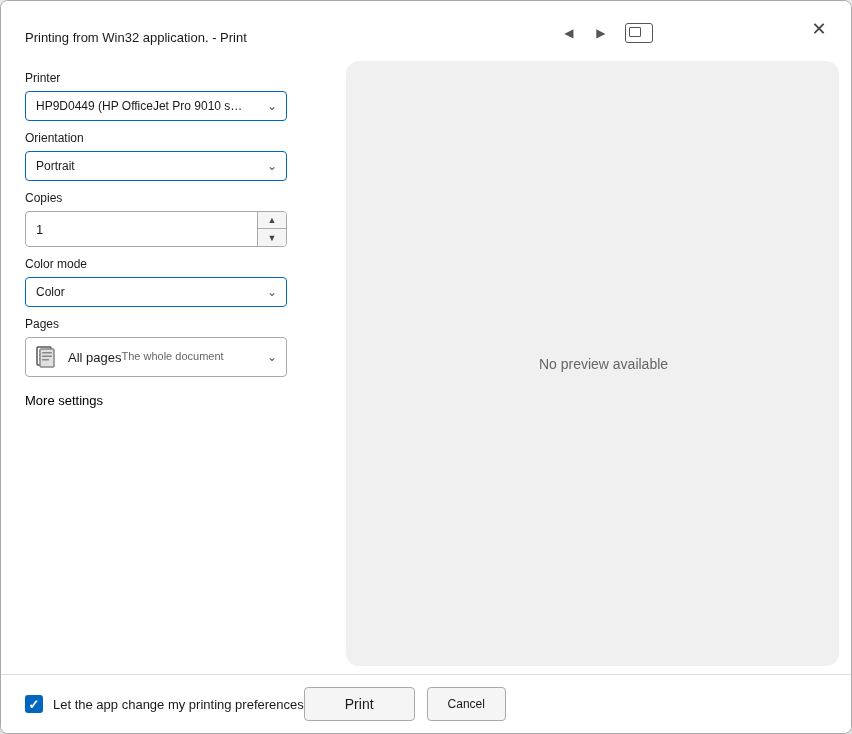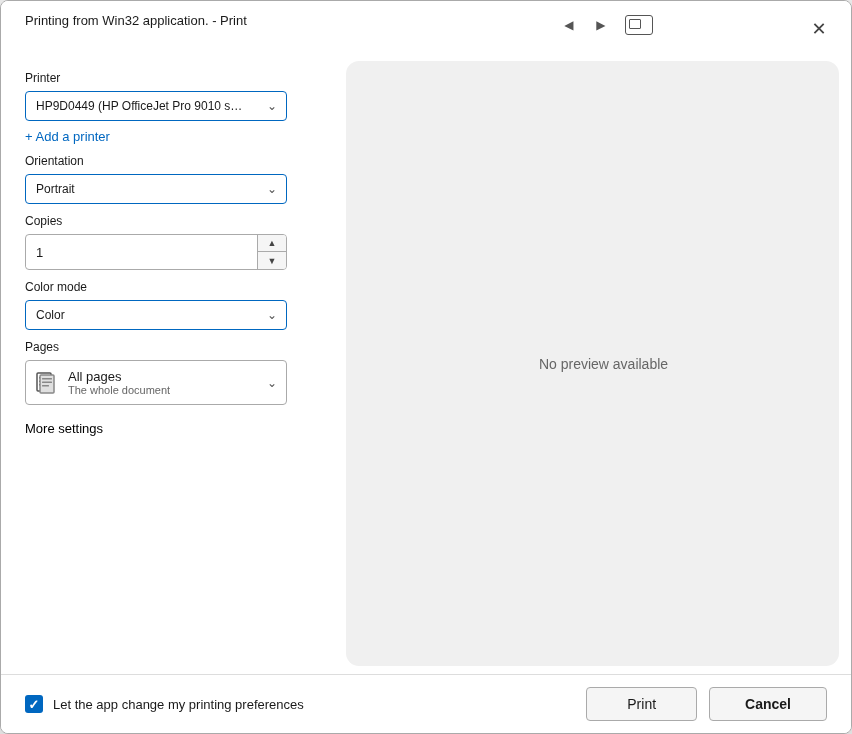--- a/index.html
+++ b/index.html
@@ -24,21 +24,21 @@
       display: flex;
       flex-direction: column;
       box-shadow: 0 8px 32px rgba(0,0,0,0.2);
       overflow: hidden;
       position: relative;
     }
 
     
     .title-bar {
       display: flex;
-      align-items: flex-start;
+      align-items: flex-end;
       justify-content: space-between;
       padding: 12px 16px 8px 24px;
       background: #ffffff;
       border-bottom: none;
       flex-shrink: 0;
     }
 
     .title-text {
       font-size: 13px;
       color: #1a1a1a;
@@ -224,21 +224,21 @@
     .pages-icon {
       font-size: 18px;
       color: #555;
       margin-right: 4px;
       display: flex;
       align-items: center;
     }
 
     .pages-text {
       display: flex;
-      flex-direction: column;
+      flex-direction: row;
     }
 
     .pages-main-text {
       font-size: 13px;
       color: #1a1a1a;
     }
 
     .pages-sub-text {
       font-size: 11px;
       color: #666;
@@ -292,21 +292,20 @@
 
     .preview-text {
       color: #666;
       font-size: 14px;
     }
 
     
     .bottom-bar {
       display: flex;
       align-items: center;
-      justify-content: space-between;
       padding: 12px 24px;
       border-top: 1px solid #ddd;
       background: #ffffff;
       flex-shrink: 0;
     }
 
     .checkbox-label {
       display: flex;
       align-items: center;
       gap: 10px;
@@ -342,28 +341,27 @@
       padding: 8px 40px;
       background: #f5f5f5;
       border: 1px solid #aaa;
       border-radius: 4px;
       font-size: 14px;
       cursor: pointer;
       color: #1a1a1a;
     }
 
     .btn-cancel {
-      padding: 8px 35px;
+      padding: 8px 20px;
       background: #f5f5f5;
       border: 1px solid #aaa;
       border-radius: 4px;
-      font-size: 14px;
-      cursor: pointer;
-      color: #1a1a1a;
-      font-weight: bold;
+      font-size: 12px;
+      cursor: pointer;
+      color: #1a1a1a;
     }
 
   </style>
 </head>
 <body>
 
 <div class="dialog">
 
   <div class="title-bar">
     <span class="title-text">Printing from Win32 application. - Print</span>
@@ -380,21 +378,20 @@
     <div class="left-panel">
 
       <div class="section-label">Printer</div>
       <div class="select-wrapper">
         <select>
           <option>HP9D0449 (HP OfficeJet Pro 9010 s…</option>
         </select>
         <span class="select-arrow">⌄</span>
       </div>
 
-      <a class="add-printer-link">+ Add a printer</a>
 
       <div class="section-label">Orientation</div>
       <div class="select-wrapper orientation-wrapper">
         <select>
           <option>Portrait</option>
           <option>Landscape</option>
         </select>
         <span class="select-arrow">⌄</span>
       </div>
 

